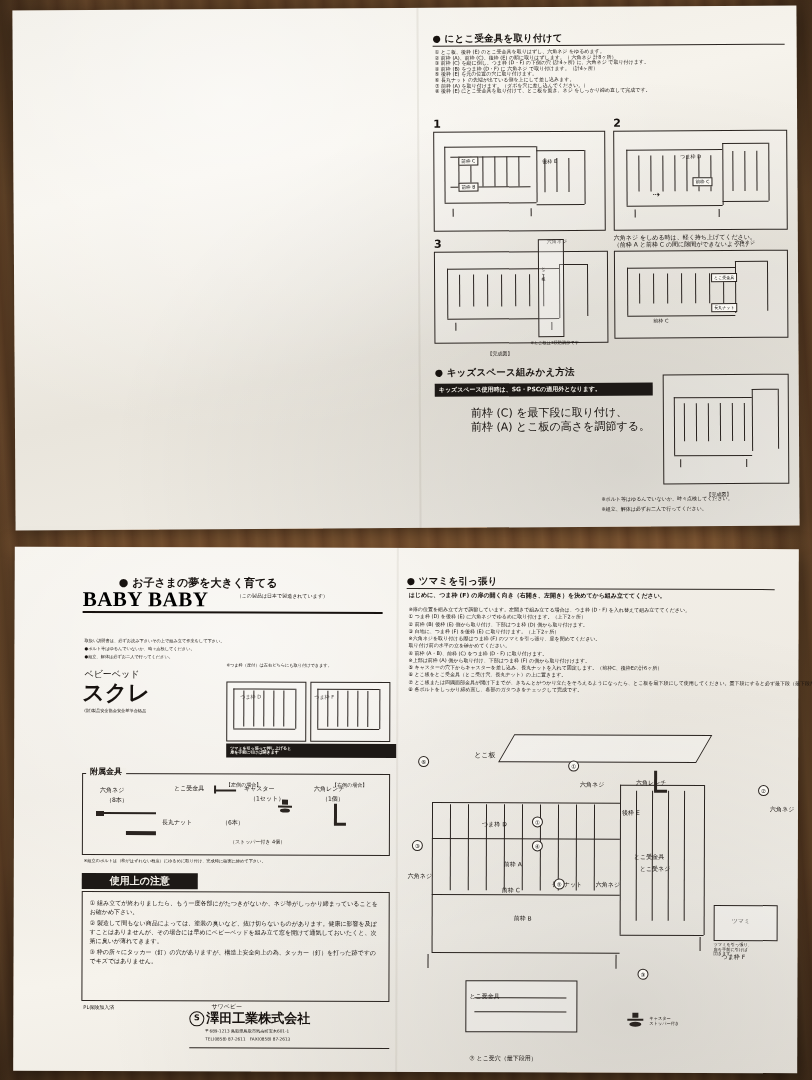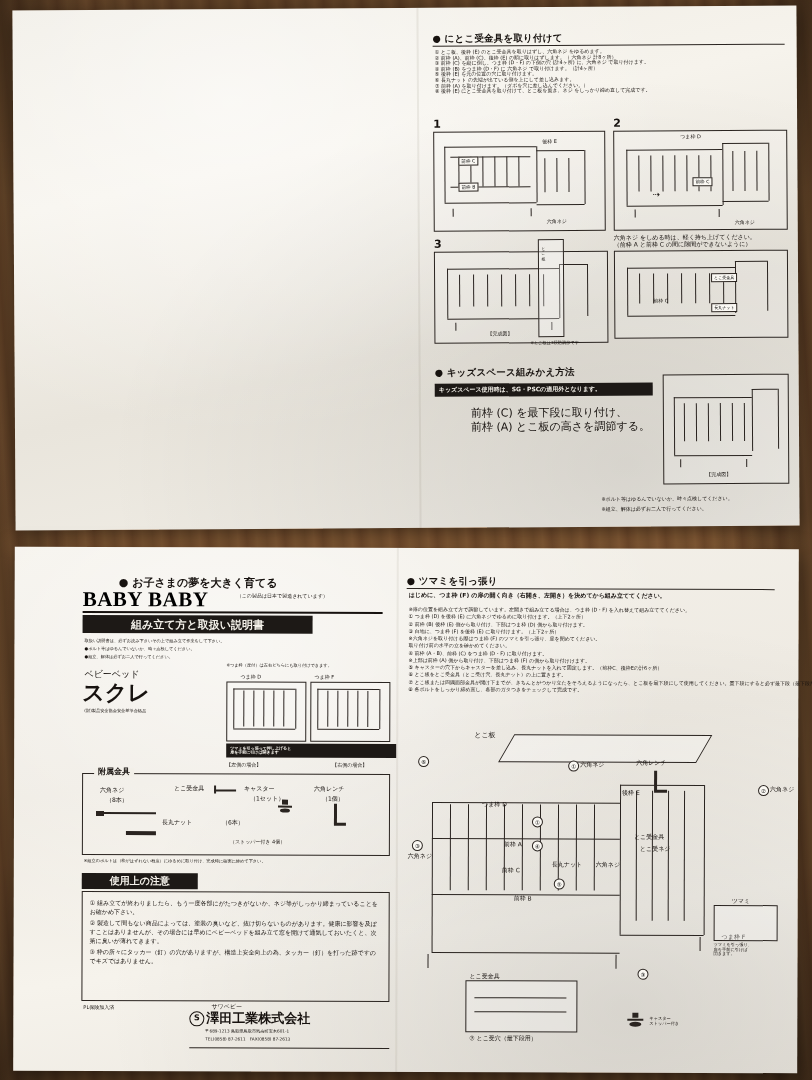--- a/index.html
+++ b/index.html
@@ -39,21 +39,21 @@
   .t9{font-size:9px;}
   .b{font-weight:bold;}
   .hdr{font-weight:bold;font-size:9.5px;letter-spacing:.2px;}
   .rowtxt{white-space:nowrap;}
 
   
   .frame{position:absolute;border:1px solid #2a2420;}
   .invbar{position:absolute;background:#1d1916;color:#f4f1ea;font-weight:bold;display:flex;align-items:center;padding:0 4px;}
   .numtag{position:absolute;font-weight:bold;font-size:11px;color:#17120f;}
   .rule{position:absolute;background:#2a2420;height:1px;}
-  .cap{position:absolute;font-size:5px;color:#17120f;white-space:nowrap;}
+  .cap{position:absolute;font-size:5px;color:#17120f;white-space:nowrap;margin-top:20px;}
   .callout{position:absolute;font-size:4.6px;border:.8px solid #2a2420;background:#faf8f3;padding:1px 2px;white-space:nowrap;}
   .circnum{position:absolute;width:9px;height:9px;border:1px solid #2a2420;border-radius:50%;
     font-size:5.5px;display:flex;align-items:center;justify-content:center;background:#faf8f3;}
 
   
   .bed{position:absolute;}
   .bed i{position:absolute;background:#2a2420;display:block;}
   .slat{position:absolute;background:#2a2420;width:1px;}
 
   .brandline{position:absolute;height:2px;background:#17120f;}
@@ -225,21 +225,20 @@
 
   <div class="sheet" id="sheet-bottom">
     <div class="sheen"></div>
     <div class="fold" style="left:382px;opacity:.45"></div>
 
     <div class="blk t7 b" style="left:72px;top:30px;">● お子さまの夢を大きく育てる</div>
     <div class="logo" style="left:68px;top:40px;font-size:21px;letter-spacing:.5px;">BABY BABY</div>
     <div class="blk t5" style="left:222px;top:46px;">（この製品は日本で製造されています）</div>
     <div class="brandline" style="left:68px;top:64px;width:300px;"></div>
 
-    <div class="invbar" style="left:68px;top:68px;width:222px;height:18px;font-size:11px;justify-content:center;">組み立て方と取扱い説明書</div>
 
     <div class="blk tiny" style="left:70px;top:92px;">取扱い説明書は、必ずお読み下さいその上で組み立て作業をして下さい。</div>
     <div class="blk tiny" style="left:70px;top:100px;">●ボルト等はゆるんでいないか、時々点検してください。</div>
     <div class="blk tiny" style="left:70px;top:108px;">●組立、解体は必ずお二人で行ってください。</div>
 
     <div class="blk t9" style="left:70px;top:122px;">ベビーベッド</div>
     <div class="blk b kana" style="left:68px;top:134px;font-size:22px;">スクレ</div>
     <div class="blk tiny" style="left:70px;top:162px;">(財)製品安全協会安全基準合格品</div>
 
     <div class="blk tiny" style="left:212px;top:116px;">※つま枠（扉付）は左右どちらにも取り付けできます。</div>
@@ -270,21 +269,21 @@
         <div class="slat" style="left:40px;top:2px;height:36px;"></div>
         <div class="slat" style="left:50px;top:2px;height:36px;"></div>
       </div>
     </div>
     <div class="invbar" style="left:212px;top:196px;width:162px;height:14px;font-size:4px;line-height:1.1;white-space:pre-line;">ツマミを引っ張って押し上げると
 扉を手前に引けば開きます</div>
     <div class="cap" style="left:212px;top:214px;">【左側の場合】</div>
     <div class="cap" style="left:318px;top:214px;">【右側の場合】</div>
 
     <div class="frame" style="left:68px;top:226px;width:306px;height:80px;"></div>
-    <div class="blk t8 b" style="left:80px;top:221px;background:#f2efe8;padding:0 4px;">附属金具</div>
+    <div class="blk t8 b" style="left:72px;top:221px;background:#f2efe8;padding:0 4px;">附属金具</div>
 
     <div class="blk t6" style="left:86px;top:240px;">六角ネジ</div>
     <div class="blk t6" style="left:92px;top:250px;">（8本）</div>
     <div class="blk t6" style="left:160px;top:238px;">とこ受金具</div>
     <div class="blk t6" style="left:230px;top:238px;">キャスター</div>
     <div class="blk t6" style="left:236px;top:248px;">（1セット）</div>
     <div class="blk t6" style="left:300px;top:238px;">六角レンチ</div>
     <div class="blk t6" style="left:308px;top:248px;">（1個）</div>
     <div class="blk t6" style="left:148px;top:272px;">長丸ナット</div>
     <div class="blk t6" style="left:148px;top:272px;"></div>

